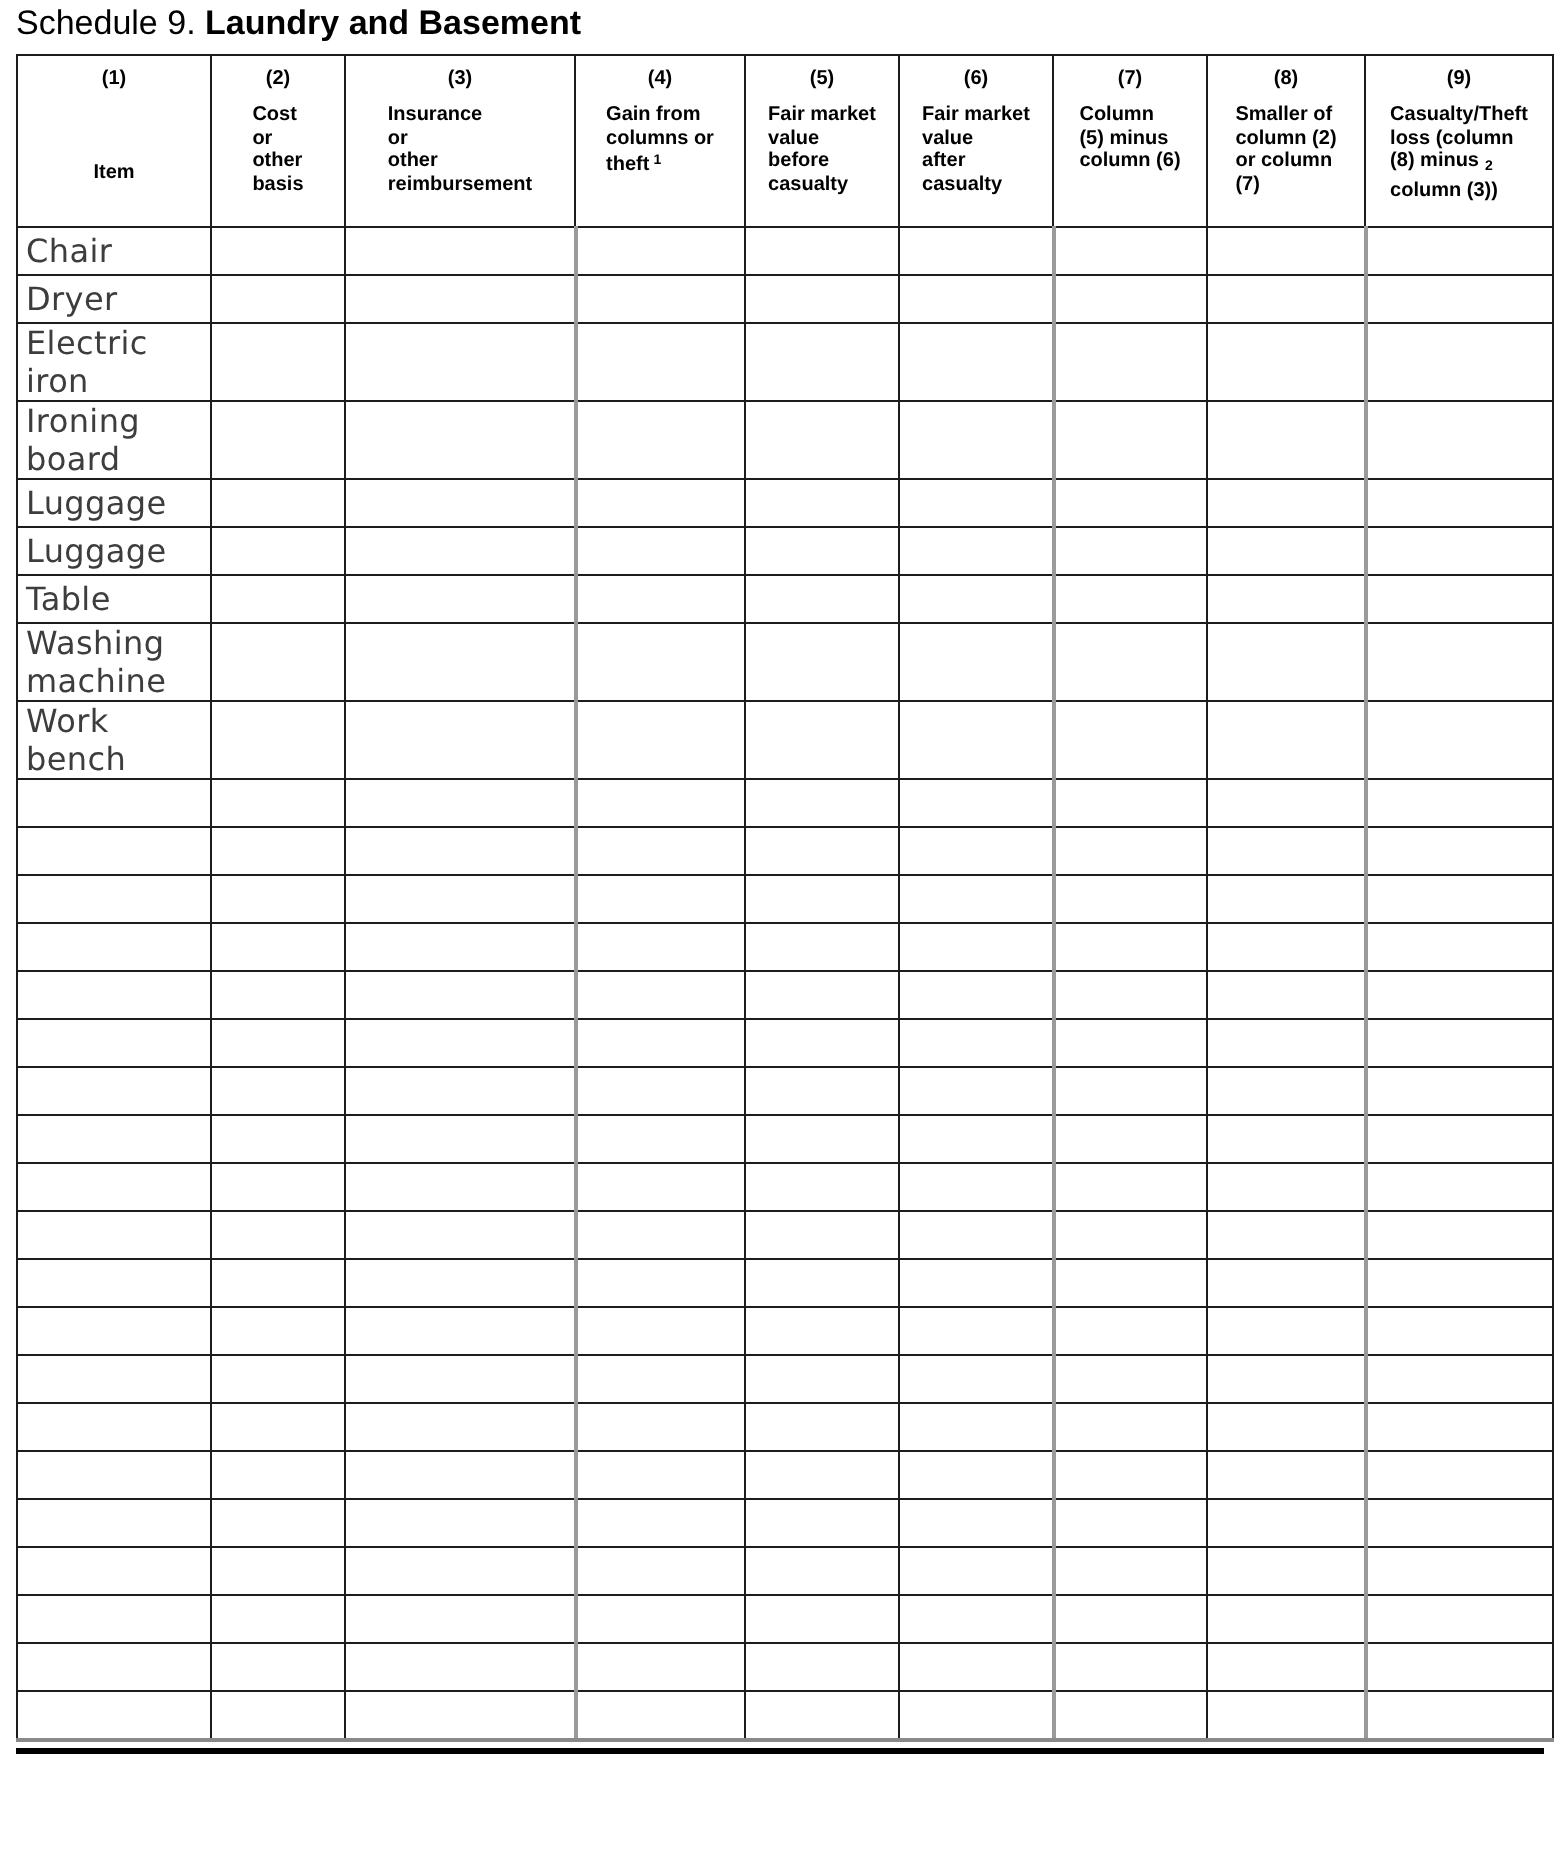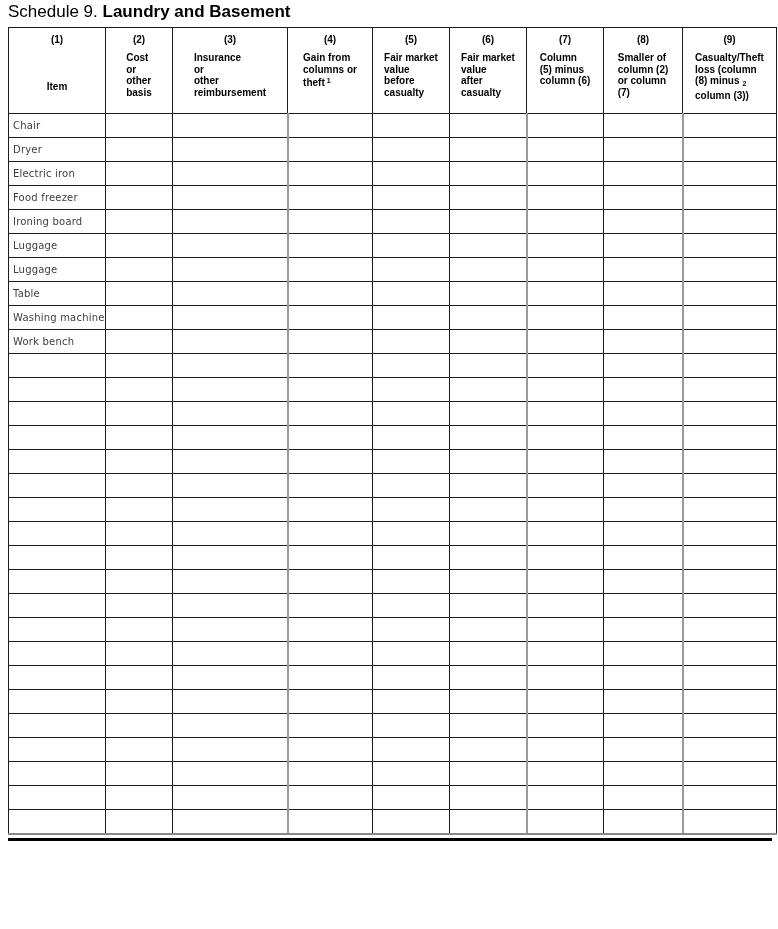--- a/index.html
+++ b/index.html
@@ -68,21 +68,21 @@
     font-weight: bold;
   }
   .fnref.sup { vertical-align: 3px; margin-left: 2px; }
   .fnref.sub { vertical-align: -2px; margin-left: 3px; }
 
   tbody tr { height: 24px; }
   tbody td { height: 24px; background: #fff; }
   td.item {
     padding-left: 4px;
     font-family: "DejaVu Sans", sans-serif;
-    font-size: 10px;
+    font-size: 16px;
     letter-spacing: 0.2px;
     color: #3d3d3d;
     vertical-align: middle;
     text-align: left;
   }
   
   tbody td:nth-child(4),
   tbody td:nth-child(7),
   tbody td:nth-child(9) { border-left: 2px solid #9a9a9a; }
   tbody tr:last-child td { border-bottom: 2px solid #8a8a8a; }
@@ -258,31 +258,20 @@
           <td></td>
           <td></td>
           <td></td>
           <td></td>
           <td></td>
           <td></td>
           <td></td>
           <td></td>
         </tr>
         <tr>
-          <td class="item">Food freezer</td>
-          <td></td>
-          <td></td>
-          <td></td>
-          <td></td>
-          <td></td>
-          <td></td>
-          <td></td>
-          <td></td>
-        </tr>
-        <tr>
           <td class="item">Ironing board</td>
           <td></td>
           <td></td>
           <td></td>
           <td></td>
           <td></td>
           <td></td>
           <td></td>
           <td></td>
         </tr>

